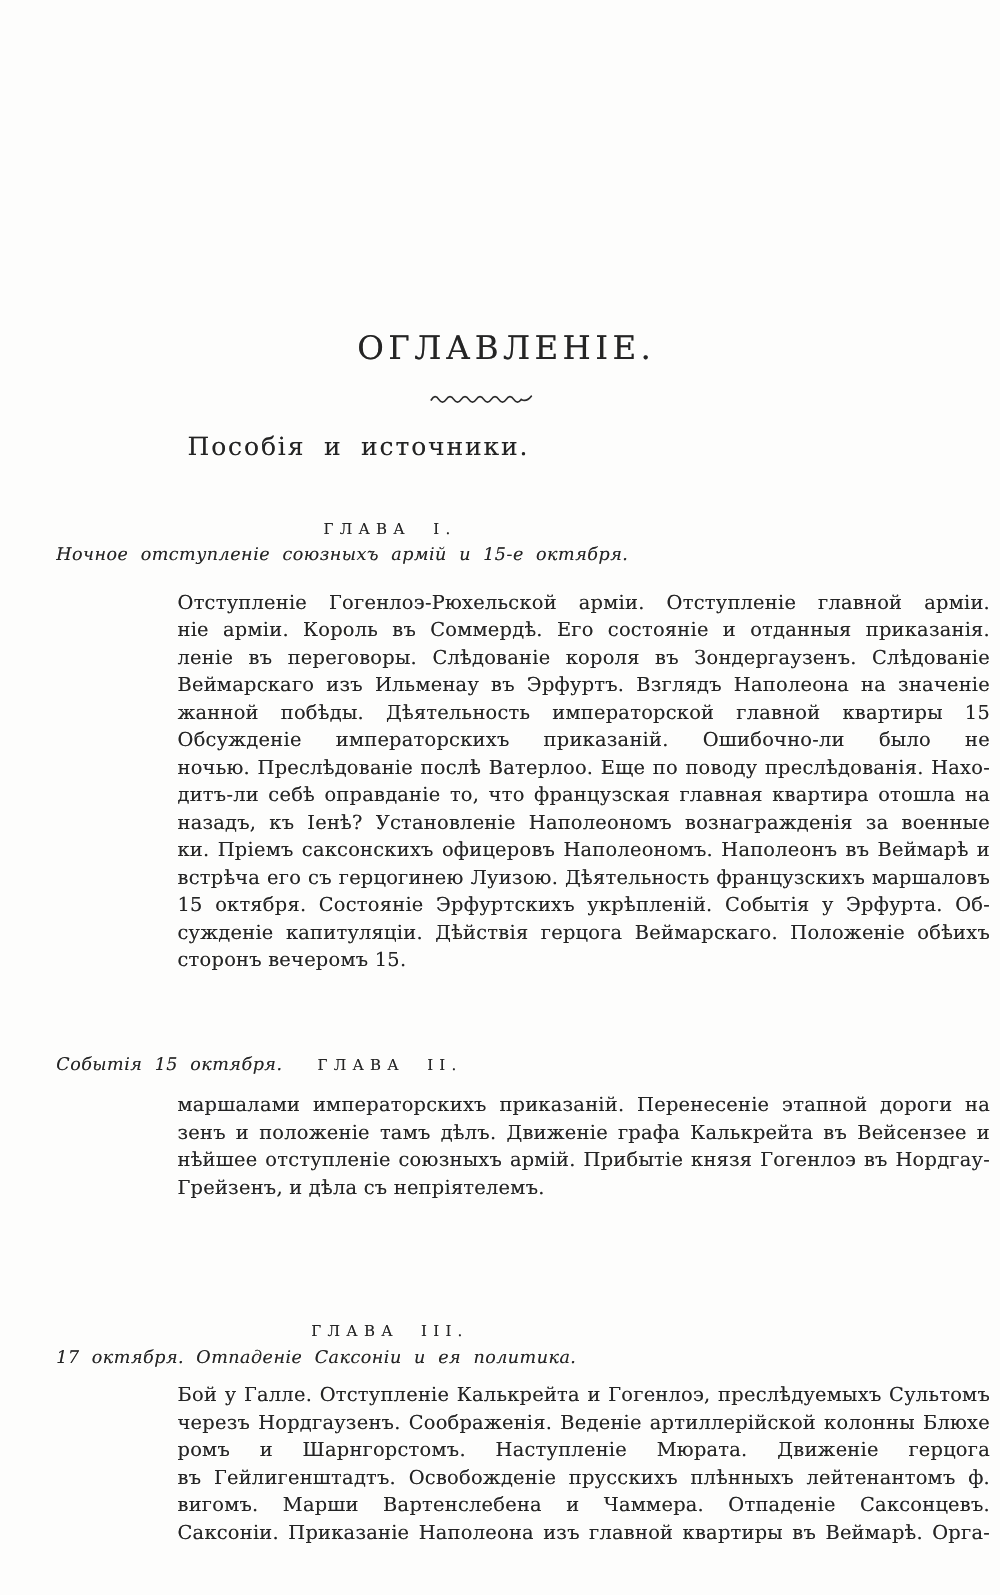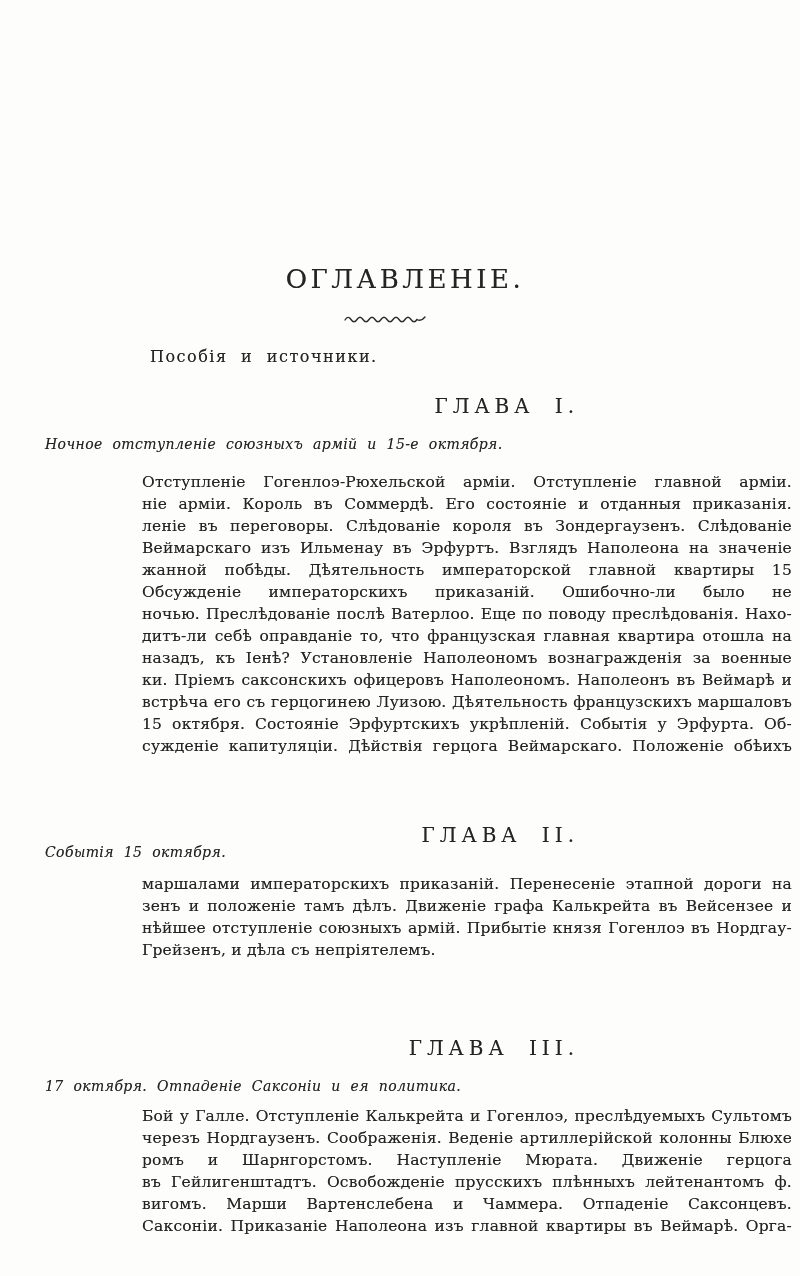--- a/index.html
+++ b/index.html
@@ -38,37 +38,38 @@
     width: 680px;
     text-align: center;
     line-height: 0;
   }
   .divider svg { display: inline-block; }
 
   .sources-heading {
     position: absolute;
     top: 343px;
     left: 150px;
-    font-size: 16px;
+    font-size: 20px;
     letter-spacing: 1.5px;
     word-spacing: 7px;
     line-height: 28px;
     white-space: nowrap;
   }
 
   .chapter-heading {
     position: absolute;
     left: 45px;
     width: 534px;
-    text-align: right;
-    font-size: 20px;
+    text-align: center;
+    font-size: 12px;
     letter-spacing: 5px;
     word-spacing: 9px;
     line-height: 22px;
     white-space: nowrap;
+    margin-top: 17px;
   }
   .ch1 .chapter-heading { top: 395px; }
   .ch2 .chapter-heading { top: 824px; }
   .ch3 .chapter-heading { top: 1037px; }
 
   .chapter-subtitle {
     position: absolute;
     left: 45px;
     width: 700px;
     font-style: italic;
@@ -130,20 +131,21 @@
         <div class="toc-line">Веймарскаго изъ Ильменау въ Эрфуртъ.  Взглядъ Наполеона на значеніе одер-</div>
         <div class="toc-line">жанной побѣды.  Дѣятельность императорской главной квартиры 15 октября.</div>
         <div class="toc-line">Обсужденіе императорскихъ приказаній.  Ошибочно-ли было не преслѣдовать</div>
         <div class="toc-line">ночью.  Преслѣдованіе послѣ Ватерлоо.  Еще по поводу преслѣдованія.  Нахо-</div>
         <div class="toc-line">дитъ-ли себѣ оправданіе то, что французская главная квартира отошла на ночь</div>
         <div class="toc-line">назадъ, къ Іенѣ?  Установленіе Наполеономъ вознагражденія за военные убыт-</div>
         <div class="toc-line">ки.  Пріемъ саксонскихъ офицеровъ Наполеономъ.  Наполеонъ въ Веймарѣ и</div>
         <div class="toc-line">встрѣча его съ герцогинею Луизою.  Дѣятельность французскихъ маршаловъ</div>
         <div class="toc-line">15 октября.  Состояніе Эрфуртскихъ укрѣпленій.  Событія у Эрфурта.  Об-</div>
         <div class="toc-line">сужденіе капитуляціи.  Дѣйствія герцога Веймарскаго.  Положеніе обѣихъ</div>
+        <div class="toc-line last">сторонъ вечеромъ 15.</div>
       </div>
   </div>
 
   <div class="chapter ch2">
     <div class="chapter-heading">ГЛАВА II.</div>
     <div class="chapter-subtitle">Событія 15 октября.</div>
     <div class="chapter-summary">
         <div class="toc-line">маршалами императорскихъ приказаній.  Перенесеніе этапной дороги на линію</div>
         <div class="toc-line">зенъ и положеніе тамъ дѣлъ.  Движеніе графа Калькрейта въ Вейсензее и</div>
         <div class="toc-line">нѣйшее отступленіе союзныхъ армій.  Прибытіе князя Гогенлоэ въ Нордгау-</div>

